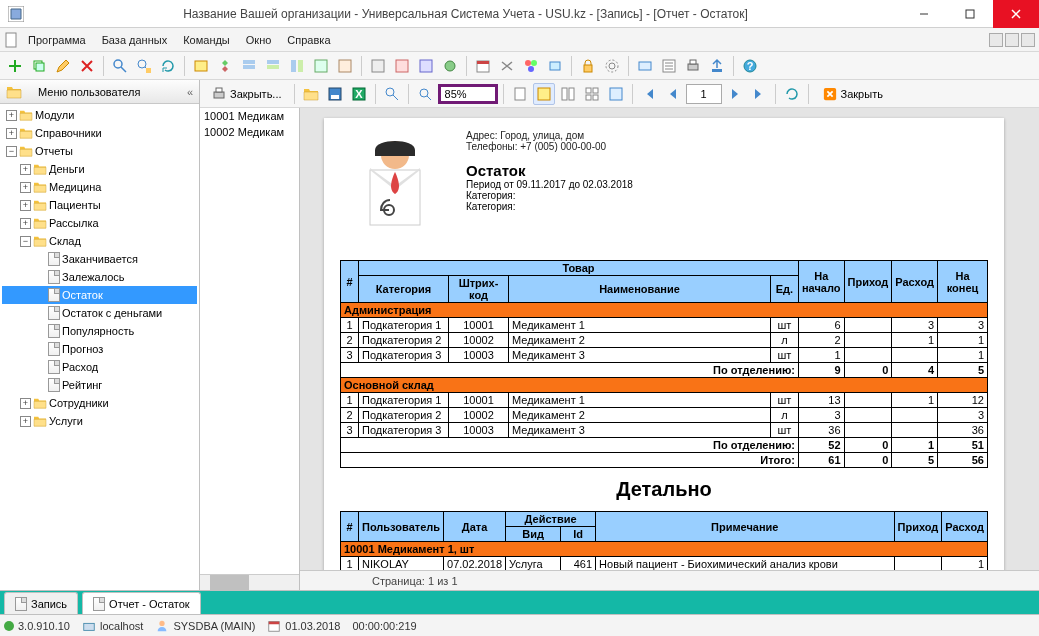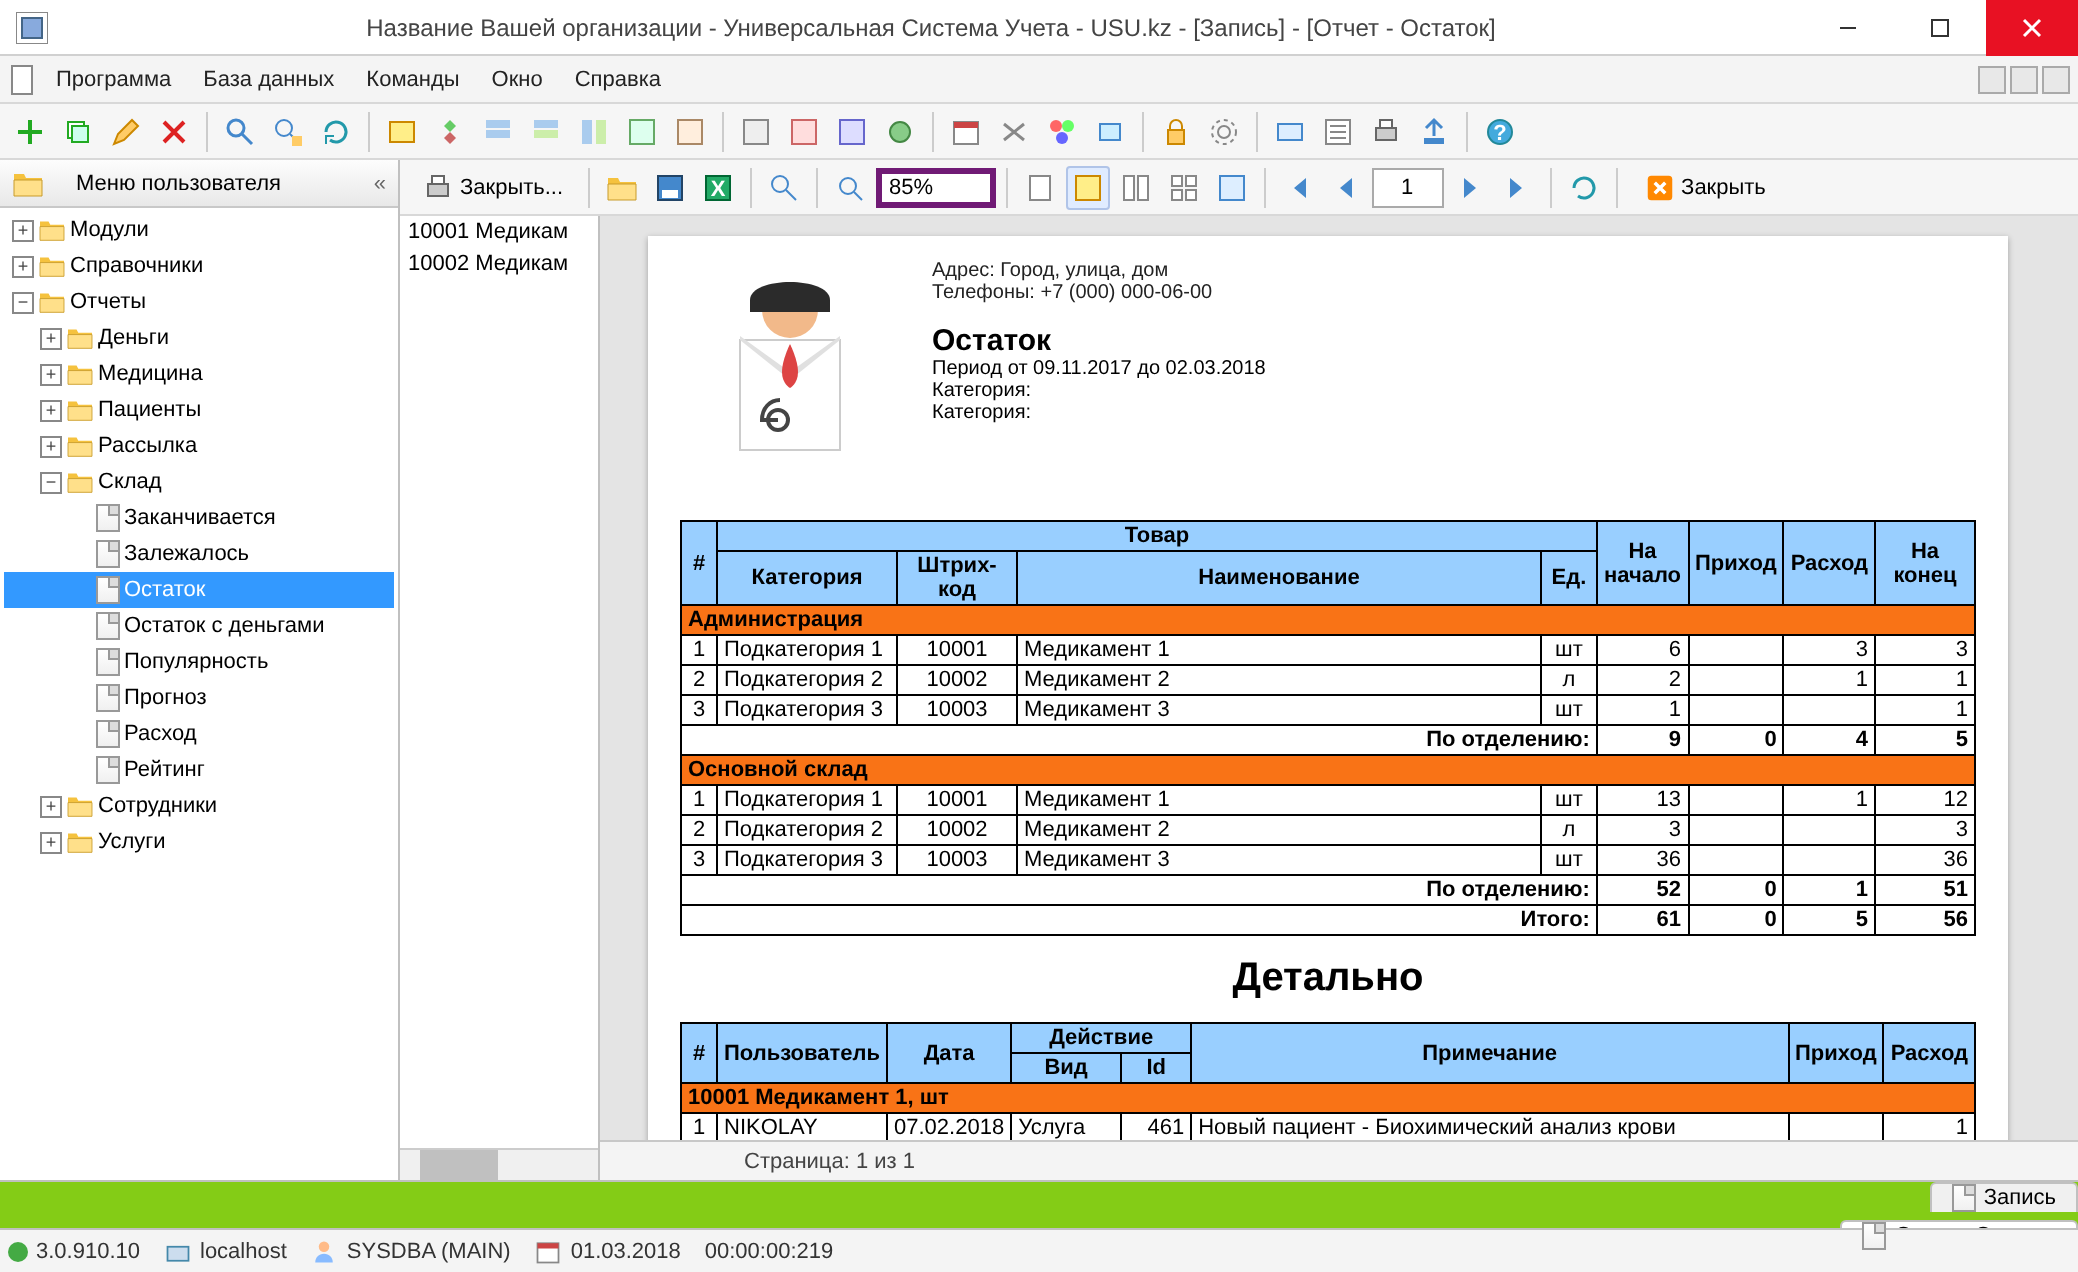--- a/index.html
+++ b/index.html
@@ -64,21 +64,21 @@
 .rtable .sect td { font-weight: bold; background: #f97316; }
 .rtable .sum td { font-weight: bold; }
 .rtable td.num { text-align: right; }
 .rtable td.ctr { text-align: center; }
 
 .detailtitle { text-align: center; font-weight: bold; font-size: 20px; margin-top: 10px; }
 
 .pagestatus { height: 20px; background: #f4f4f4; border-top: 1px solid #c8c8c8; padding: 0 12px; display: flex; align-items: center; color: #444; }
 
 
-.tabbar { height: 24px; background: #84cc16; border-top: 1px solid #c0c0c0; display: flex; align-items: flex-end; padding-left: 4px; gap: 4px; flex-direction: column; }
+.tabbar { height: 24px; background: #14b8a6; border-top: 1px solid #c0c0c0; display: flex; align-items: flex-end; padding-left: 4px; gap: 4px; }
 .tab { height: 22px; padding: 0 10px; background: #fff; border: 1px solid #c0c0c0; border-bottom: none; border-radius: 3px 3px 0 0; display: flex; align-items: center; gap: 4px; cursor: pointer; }
 .tab.inactive { background: #f0f0f0; }
 
 
 .statusbar { height: 22px; background: #f4f4f4; border-top: 1px solid #c0c0c0; display: flex; align-items: center; padding: 0 4px; gap: 12px; color: #333; }
 .statusbar .sitem { display: flex; align-items: center; gap: 4px; }
 .statusbar .sbullet { width: 10px; height: 10px; border-radius: 50%; }
 
 svg.folder path.back { fill: #f5c23e; }
 svg.folder path.front { fill: #ffe08a; stroke: #c89b2b; stroke-width: .5; }
@@ -561,21 +561,21 @@
                   <path d="M30 20c0-12 40-12 40 0v6h-40z" fill="#2b2b2b"></path>
                   <rect x="25" y="40" width="50" height="55" fill="#ffffff" stroke="#ccc"></rect>
                   <path d="M25 40l25 20 25-20v-2l-25 18-25-18z" fill="#e0e0e0"></path>
                   <path d="M50 42c0 0-4 8-4 14s4 8 4 8 4-2 4-8-4-14-4-14z" fill="#d44"></path>
                   <path d="M45 70c-5 0-9 4-9 10h8" fill="none" stroke="#444" stroke-width="2"></path>
                   <circle cx="44" cy="80" r="5" fill="none" stroke="#444" stroke-width="2"></circle>
                 </svg>
               </div>
               <div class="info">
                 <div class="small">Адрес: Город, улица, дом</div>
-                <div class="small">Телефоны: +7 (000) 000-06-00</div>
+                <div class="small">Телефоны: +7 (005) 000-00-00</div>
                 <div class="rtitle">Остаток</div>
                 <div class="rfield">Период от 09.11.2017 до 02.03.2018</div>
                 <div class="rfield">Категория:</div>
                 <div class="rfield">Категория:</div>
               </div>
             </div>
 
             <table class="rtable">
               <tbody>
                   <tr>

